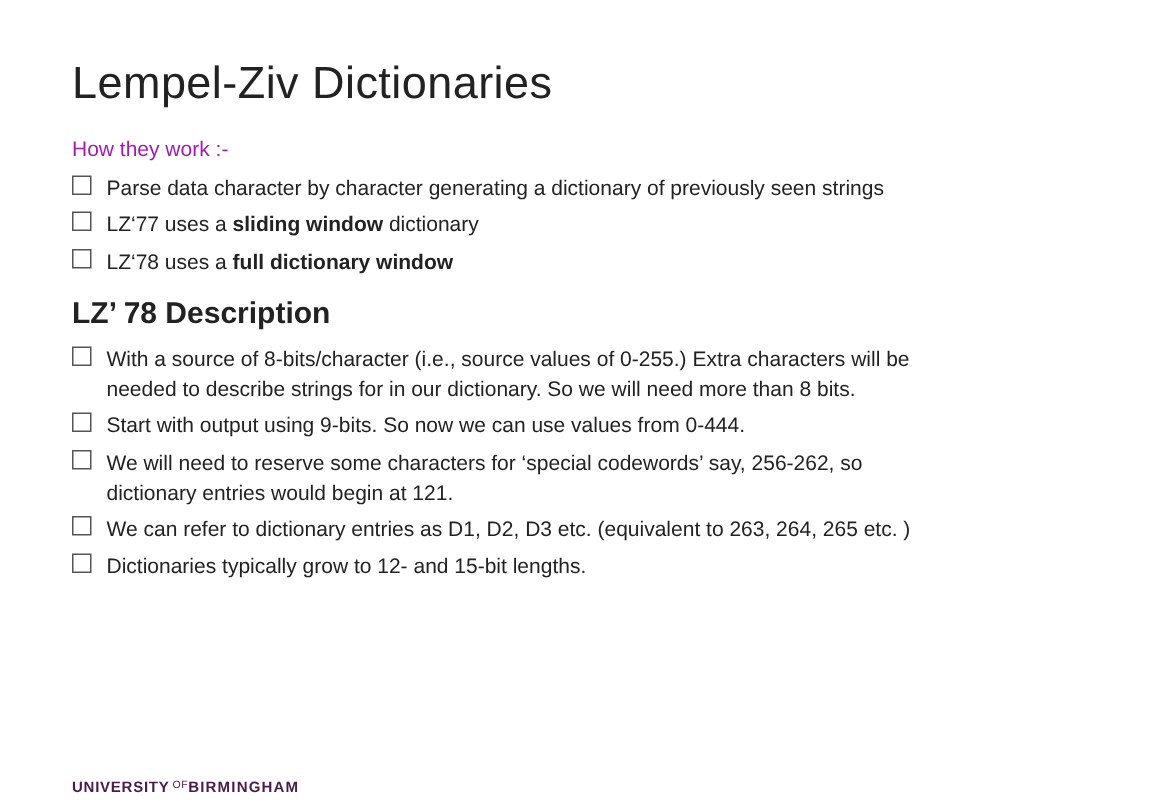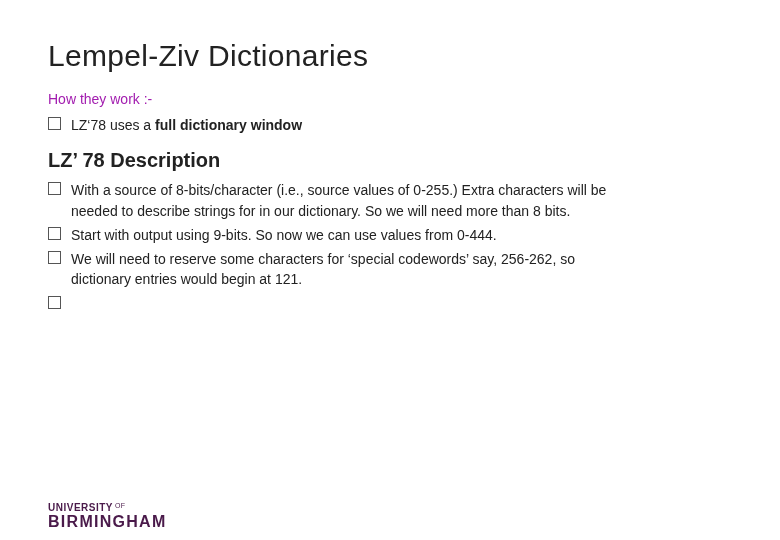--- a/index.html
+++ b/index.html
@@ -58,59 +58,67 @@
       color: #222;
       margin-bottom: 8px;
       margin-top: 6px;
     }
     .bold { font-weight: bold; }
     .university-logo {
       position: absolute;
       bottom: 20px;
       left: 48px;
       display: flex;
-      flex-direction: column;
+      flex-direction: row;
       align-items: flex-start;
     }
     .logo-text-university {
       font-size: 10px;
       font-weight: bold;
       color: #4a1a4a;
       letter-spacing: 0.05em;
       line-height: 1.1;
     }
     .logo-text-of {
       font-size: 7px;
       color: #4a1a4a;
       letter-spacing: 0.05em;
       vertical-align: super;
       line-height: 1;
     }
     .logo-text-birmingham {
-      font-size: 16px;
+      font-size: 10px;
       font-weight: bold;
       color: #4a1a4a;
       letter-spacing: 0.08em;
       line-height: 1.1;
     }
     .logo-row {
       display: flex;
       align-items: flex-start;
       gap: 2px;
     }
   </style>
 </head>
 <body>
 
 <div class="slide">
   <h1 class="title">Lempel-Ziv Dictionaries</h1>
 
   <p class="section-label">How they work :-</p>
 
   <ul class="bullet-list">
+    <li>
+      <span class="bullet-box"></span>
+      <span>Parse data character by character generating a dictionary of previously seen strings</span>
+    </li>
+    <li>
+      <span class="bullet-box"></span>
+      <span>LZ‘77 uses a <span class="bold">sliding window</span> dictionary</span>
+    </li>
     <li>
       <span class="bullet-box"></span>
       <span>LZ‘78 uses a <span class="bold">full dictionary window</span></span>
     </li>
   </ul>
 
   <p class="lz78-title">LZ’ 78 Description</p>
 
   <ul class="bullet-list">
     <li>
@@ -120,20 +128,25 @@
     <li>
       <span class="bullet-box"></span>
       <span>Start with output using 9-bits.  So now we can use values from 0-444.</span>
     </li>
     <li>
       <span class="bullet-box"></span>
       <span>We will need to reserve some characters for ‘special codewords’ say, 256-262, so dictionary entries would begin at 121.</span>
     </li>
     <li>
       <span class="bullet-box"></span>
+      <span>We can refer to dictionary entries as D1, D2, D3 etc. (equivalent to 263, 264, 265 etc. )</span>
+    </li>
+    <li>
+      <span class="bullet-box"></span>
+      <span>Dictionaries typically grow to 12- and 15-bit lengths.</span>
     </li>
   </ul>
 
   <div class="university-logo">
     <div class="logo-row">
       <span class="logo-text-university">UNIVERSITY</span>
         <span class="logo-text-of">OF</span>
     </div>
     <span class="logo-text-birmingham">BIRMINGHAM</span>
   </div>

